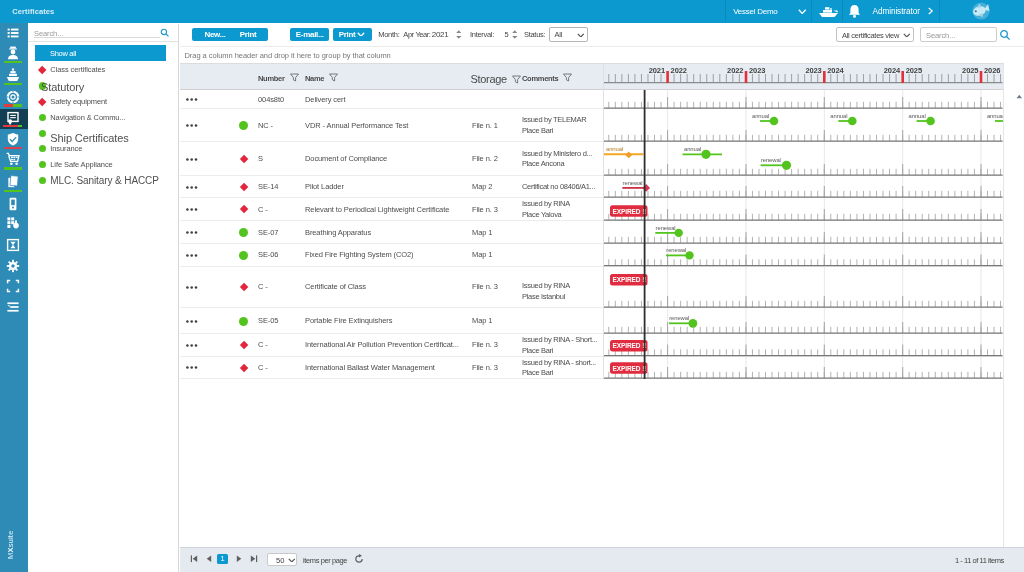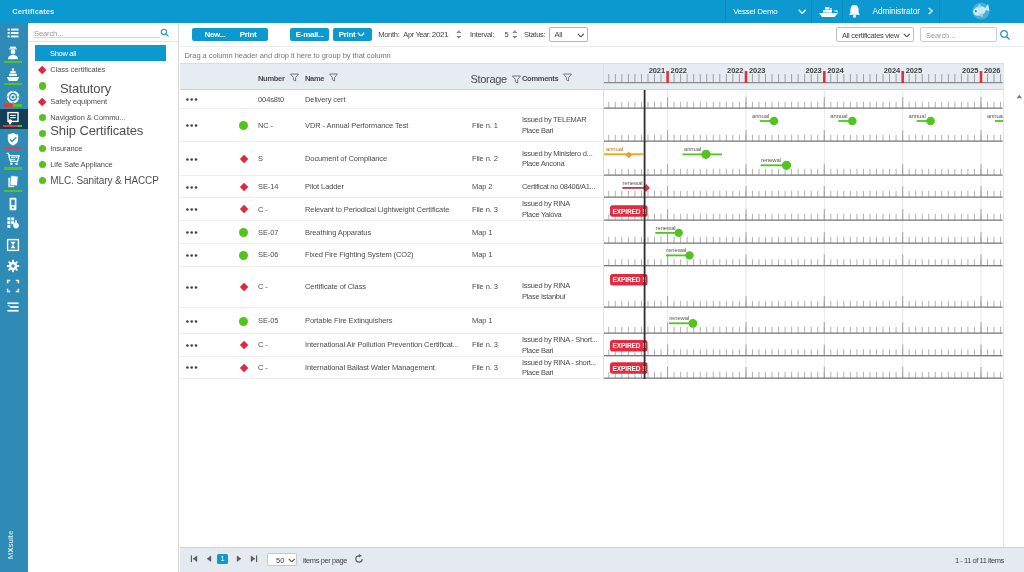--- a/index.html
+++ b/index.html
@@ -180,27 +180,27 @@
 <div style="position:absolute;left:33.6px;top:37.2px;width:126px;height:1px;background:#d9d9d9"></div>
 <svg style="position:absolute;left:160px;top:28px" width="9.5" height="9.5" viewBox="0 0 10 10">
     <circle cx="4.1" cy="4.1" r="2.8" fill="none" stroke="#1d96c8" stroke-width="1.2"></circle>
     <line x1="6.3" y1="6.3" x2="8.9" y2="8.9" stroke="#1d96c8" stroke-width="1.2"></line>
   </svg>
 <div style="position:absolute;left:34.7px;top:45.3px;width:131.3px;height:16px;background:#0c99cf"></div>
 <div style="position:absolute;left:50px;top:48.8px;color:#fff;font-size:7.5px;letter-spacing:-0.3px">Show all</div>
 <div style="position:absolute;left:39.3px;top:67.1px;width:6.4px;height:6.4px;background:#e4263c;transform:rotate(45deg)"></div>
 <div style="position:absolute;left:50.3px;top:65.4px;font-size:7.5px;letter-spacing:-0.1px;color:#505050;white-space:nowrap">Class certificates</div>
 <div style="position:absolute;left:38.9px;top:82.4px;width:7.2px;height:7.2px;border-radius:50%;background:#53c41d"></div>
-<div style="position:absolute;left:60px;top:81.1px;font-size:13px;letter-spacing:-0.1px;color:#505050;white-space:nowrap">Statutory</div>
+<div style="position:absolute;left:41px;top:81.1px;font-size:11px;letter-spacing:-0.1px;color:#505050;white-space:nowrap">Statutory</div>
 <div style="position:absolute;left:39.3px;top:98.5px;width:6.4px;height:6.4px;background:#e4263c;transform:rotate(45deg)"></div>
 <div style="position:absolute;left:50.3px;top:96.8px;font-size:7.5px;letter-spacing:-0.1px;color:#505050;white-space:nowrap">Safety equipment</div>
 <div style="position:absolute;left:38.9px;top:113.8px;width:7.2px;height:7.2px;border-radius:50%;background:#53c41d"></div>
 <div style="position:absolute;left:50.3px;top:112.5px;font-size:7.5px;letter-spacing:-0.1px;color:#505050;white-space:nowrap">Navigation &amp; Commu...</div>
 <div style="position:absolute;left:38.9px;top:129.5px;width:7.2px;height:7.2px;border-radius:50%;background:#53c41d"></div>
-<div style="position:absolute;left:50.3px;top:123px;font-size:13px;letter-spacing:-0.1px;color:#505050;white-space:nowrap">Ship Certificates</div>
+<div style="position:absolute;left:50.3px;top:132px;font-size:11px;letter-spacing:-0.1px;color:#505050;white-space:nowrap">Ship Certificates</div>
 <div style="position:absolute;left:38.9px;top:145.2px;width:7.2px;height:7.2px;border-radius:50%;background:#53c41d"></div>
 <div style="position:absolute;left:50.3px;top:143.9px;font-size:7.5px;letter-spacing:-0.1px;color:#505050;white-space:nowrap">Insurance</div>
 <div style="position:absolute;left:38.9px;top:160.9px;width:7.2px;height:7.2px;border-radius:50%;background:#53c41d"></div>
 <div style="position:absolute;left:50.3px;top:159.6px;font-size:7.5px;letter-spacing:-0.1px;color:#505050;white-space:nowrap">Life Safe Appliance</div>
 <div style="position:absolute;left:38.9px;top:176.6px;width:7.2px;height:7.2px;border-radius:50%;background:#53c41d"></div>
 <div style="position:absolute;left:50.3px;top:175.3px;font-size:10px;letter-spacing:-0.1px;color:#505050;white-space:nowrap">MLC. Sanitary &amp; HACCP</div>
 <div class="btn" style="left:192px;width:46px">New...</div>
 <div class="btn" style="left:228px;width:40px">Print Overview</div>
 <div class="btn" style="left:290.3px;width:39px">E-mail...</div>
 <div class="btn" style="left:332.7px;width:39.3px;text-align:left;padding-left:6px">Print</div>

